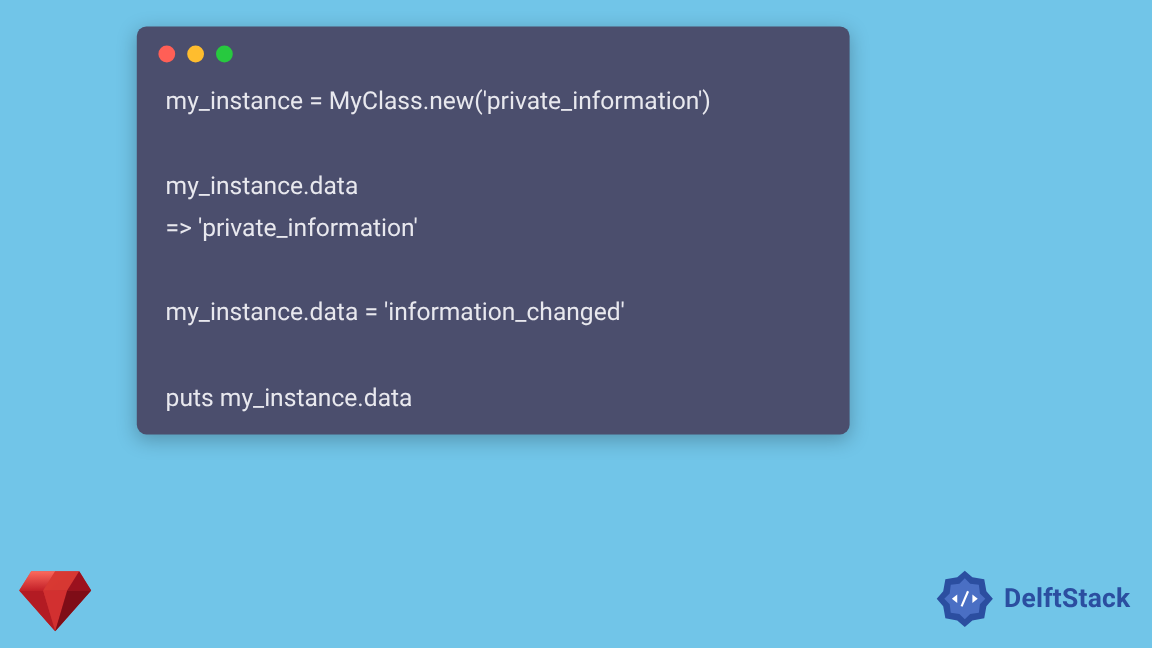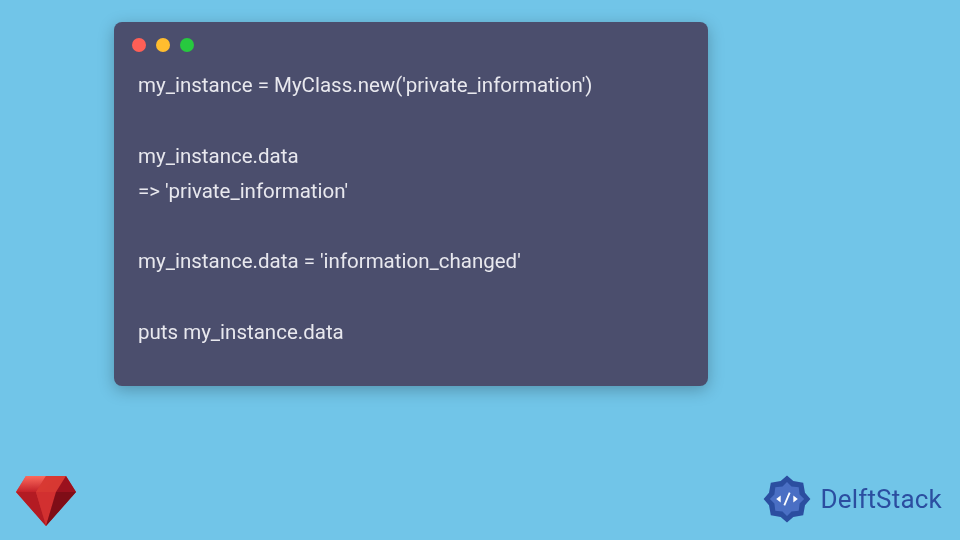--- a/index.html
+++ b/index.html
@@ -10,21 +10,21 @@
     position: relative;
   }
   .code-window {
     position: absolute;
     top: 22px;
     left: 114px;
     width: 594px;
     background: #4b4e6d;
     border-radius: 8px;
     box-shadow: 0 4px 16px rgba(0,0,0,0.25);
-    padding-bottom: 32px;
+    padding-bottom: 8px;
   }
   .dots {
     display: flex;
     gap: 10px;
     padding: 16px 18px 6px 18px;
   }
   .dot {
     width: 14px; height: 14px; border-radius: 50%;
   }
   .dot.red { background: #ff5f56; }
@@ -49,22 +49,22 @@
     right: 18px;
     bottom: 14px;
     display: flex;
     align-items: center;
     gap: 6px;
   }
   .delft-logo {
     width: 54px; height: 54px;
   }
   .delft-text {
-    font-size: 26px;
-    font-weight: 400;
+    font-size: 22px;
+    font-weight: 700;
     color: #2b4ea0;
     letter-spacing: 0.2px;
   }
 </style>
 </head>
 <body>
 
 <div class="code-window">
   <div class="dots">
     <div class="dot red"></div>

